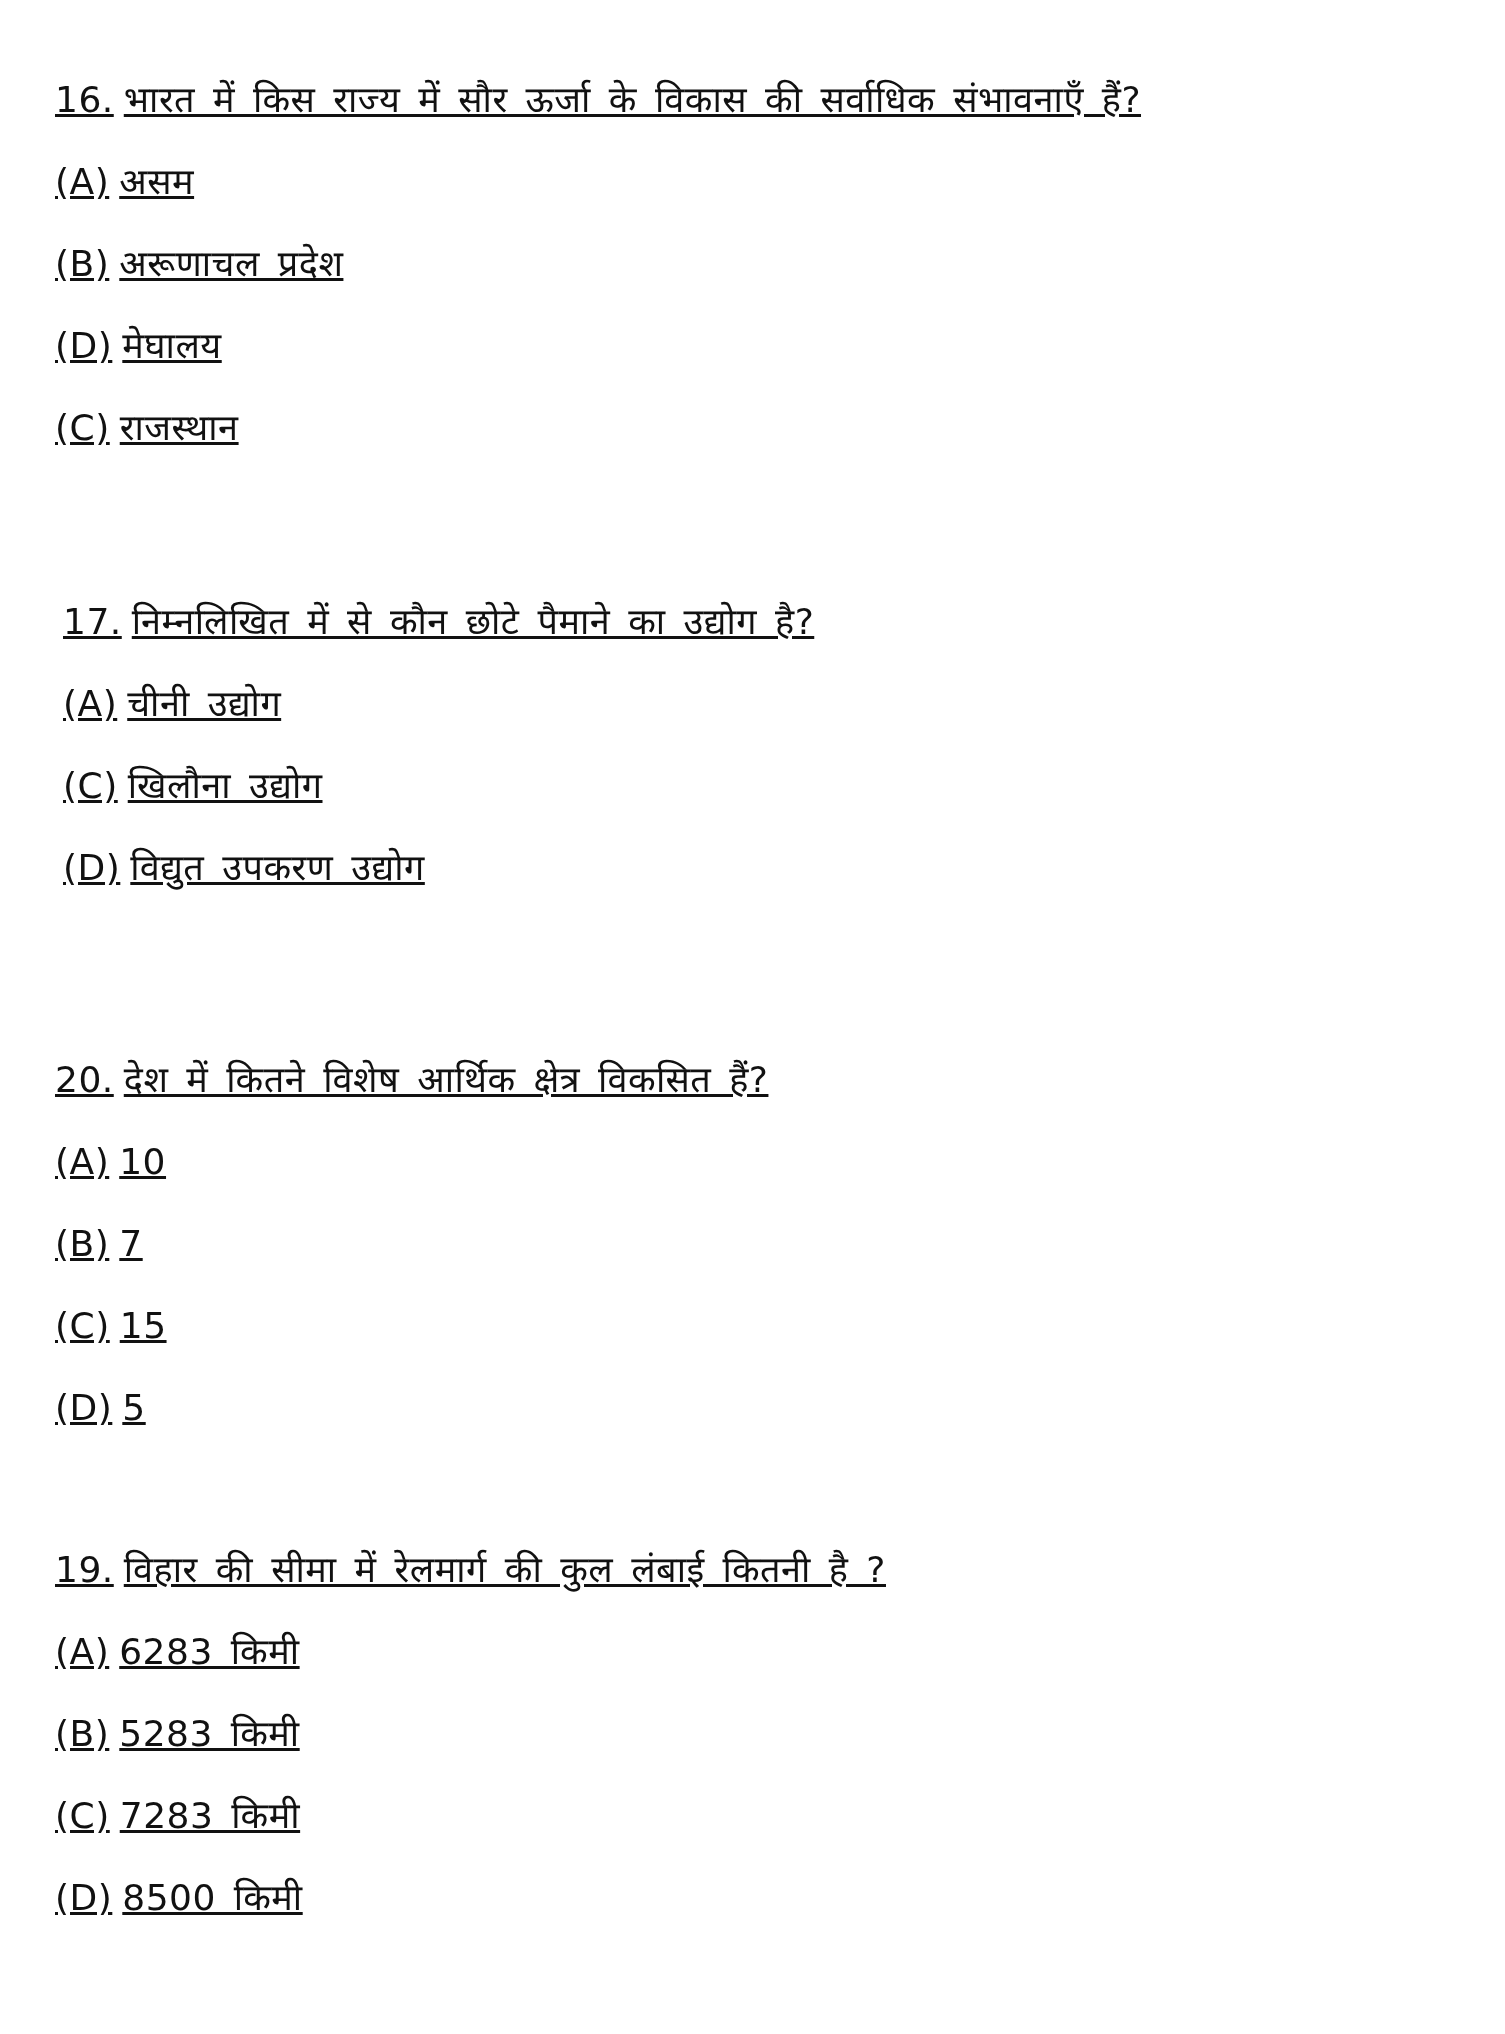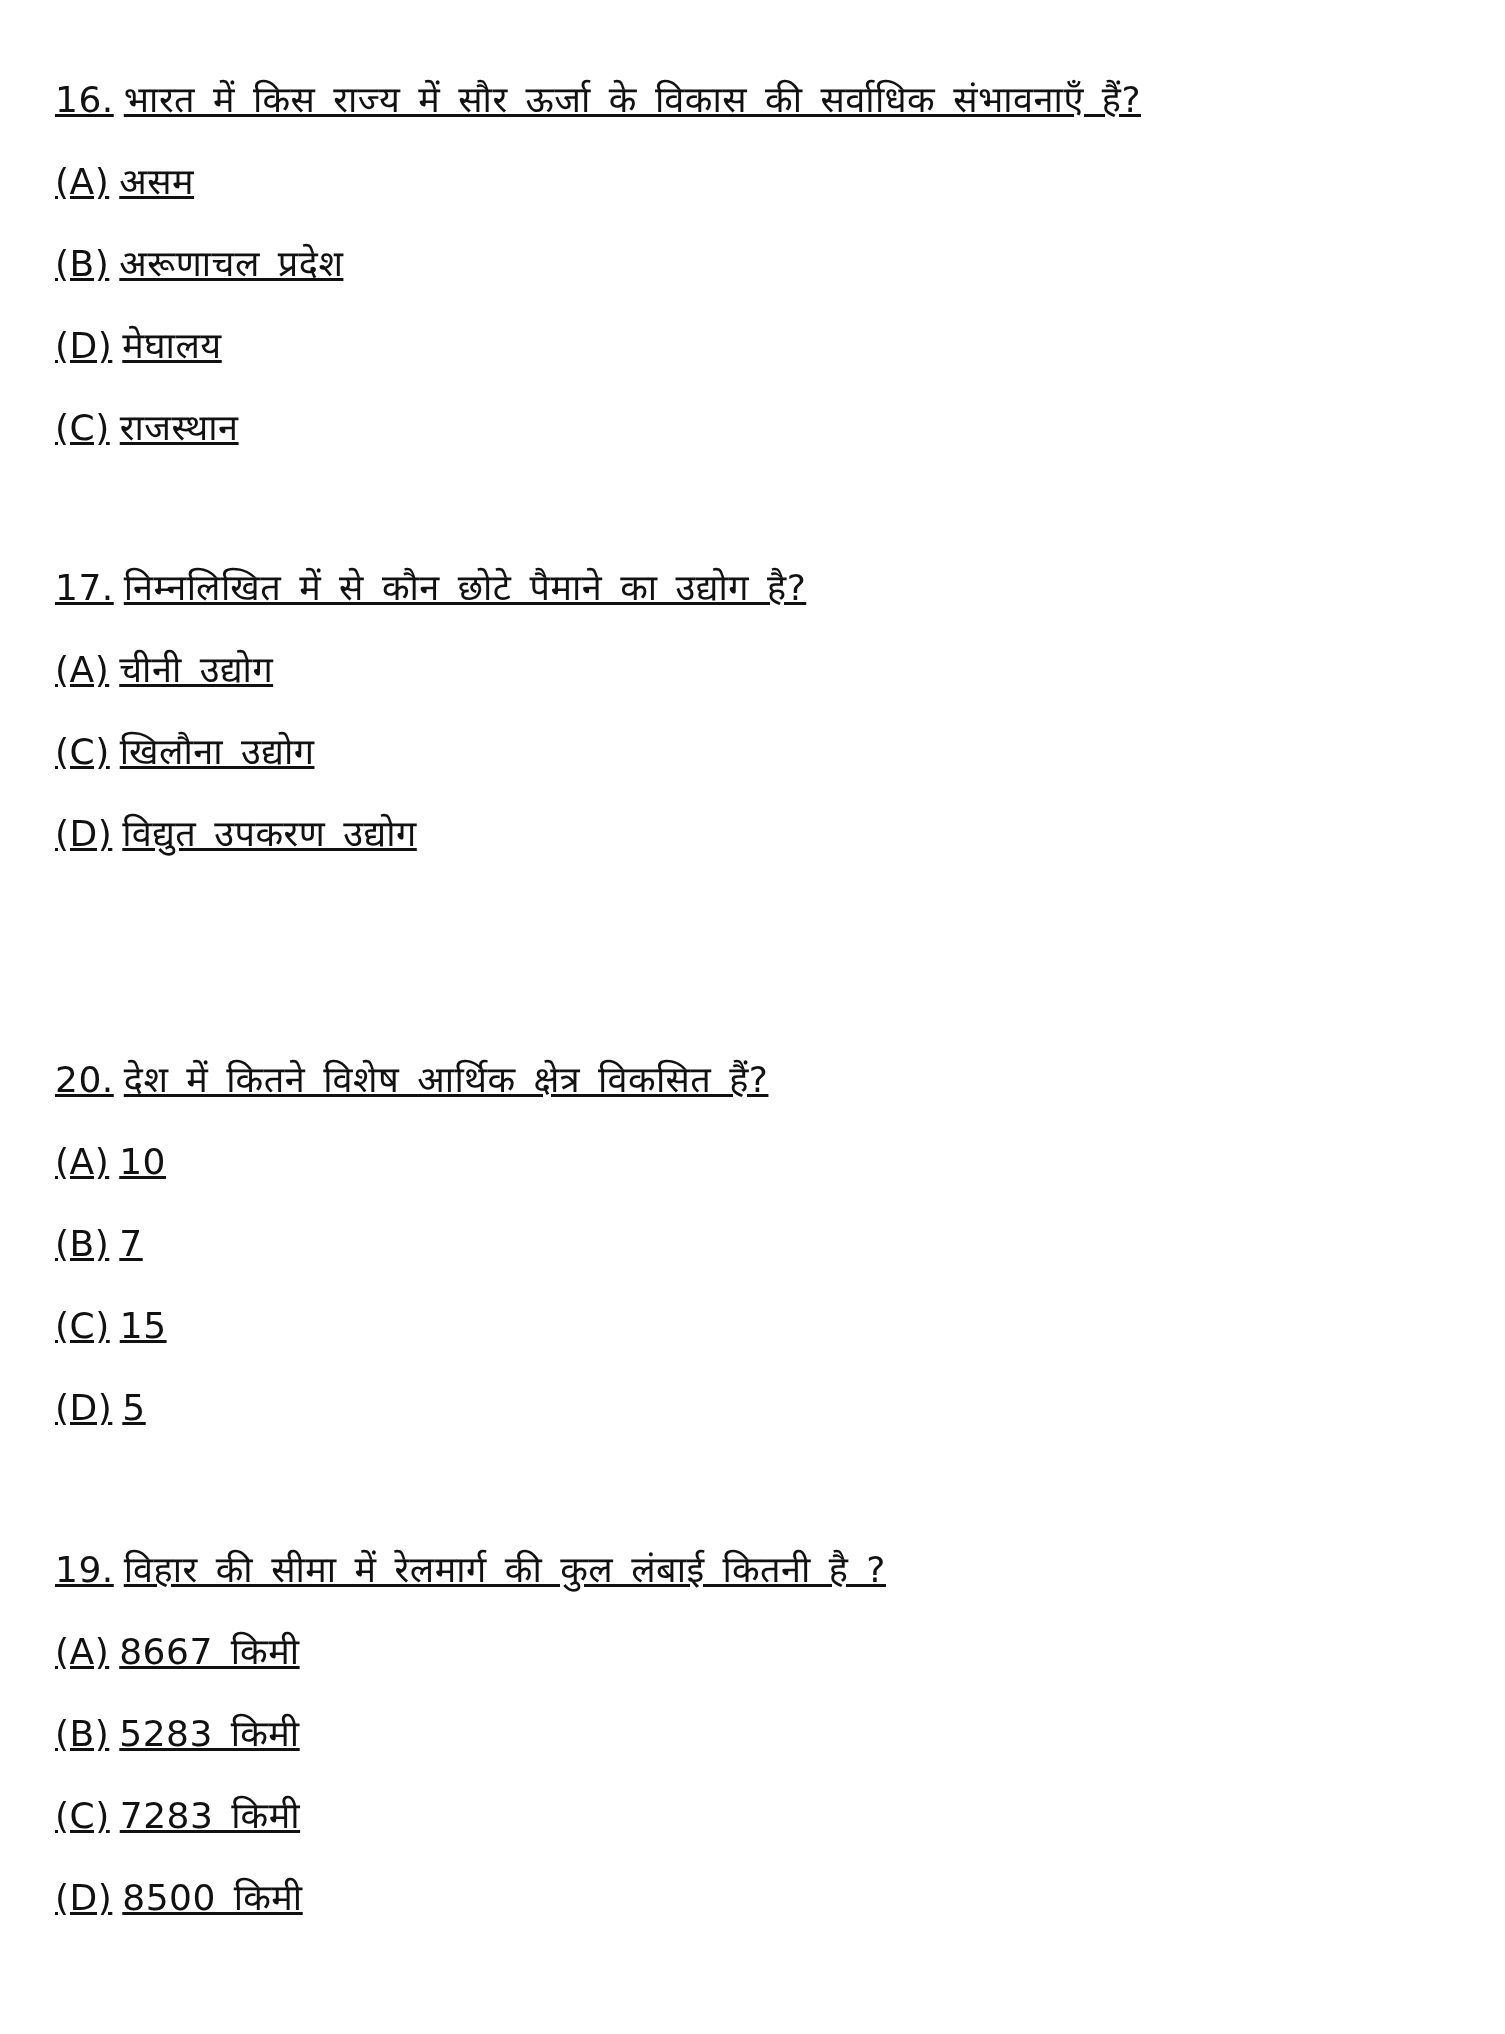--- a/index.html
+++ b/index.html
@@ -23,21 +23,21 @@
 <div class="question-block" style="top:78px;">
   <div class="line q-line">
     <span class="num">16.</span><span>भारत में किस राज्य में सौर ऊर्जा के विकास की सर्वाधिक संभावनाएँ हैं?</span>
   </div>
   <div class="line opt"><span class="label">(A)</span><span>असम</span></div>
   <div class="line opt"><span class="label">(B)</span><span>अरूणाचल प्रदेश</span></div>
   <div class="line opt"><span class="label">(D)</span><span>मेघालय</span></div>
   <div class="line opt"><span class="label">(C)</span><span>राजस्थान</span></div>
 </div>
 
-<div class="question-block" style="top:566px;">
+<div class="question-block" style="top:600px;margin-left:8px;">
   <div class="line q-line">
     <span class="num">17.</span><span>निम्नलिखित में से कौन छोटे पैमाने का उद्योग है?</span>
   </div>
   <div class="line opt"><span class="label">(A)</span><span>चीनी उद्योग</span></div>
   <div class="line opt"><span class="label">(C)</span><span>खिलौना उद्योग</span></div>
   <div class="line opt"><span class="label">(D)</span><span>विद्युत उपकरण उद्योग</span></div>
 </div>
 
 <div class="question-block" style="top:1058px;">
   <div class="line q-line">
@@ -46,17 +46,17 @@
   <div class="line opt"><span class="label">(A)</span><span>10</span></div>
   <div class="line opt"><span class="label">(B)</span><span>7</span></div>
   <div class="line opt"><span class="label">(C)</span><span>15</span></div>
   <div class="line opt"><span class="label">(D)</span><span>5</span></div>
 </div>
 
 <div class="question-block" style="top:1548px;">
   <div class="line q-line">
     <span class="num">19.</span><span>विहार की सीमा में रेलमार्ग की कुल लंबाई कितनी है ?</span>
   </div>
-  <div class="line opt"><span class="label">(A)</span><span>8667 किमी</span></div>
+  <div class="line opt"><span class="label">(A)</span><span>6283 किमी</span></div>
   <div class="line opt"><span class="label">(B)</span><span>5283 किमी</span></div>
   <div class="line opt"><span class="label">(C)</span><span>7283 किमी</span></div>
   <div class="line opt"><span class="label">(D)</span><span>8500 किमी</span></div>
 </div>
 
 </body></html>

